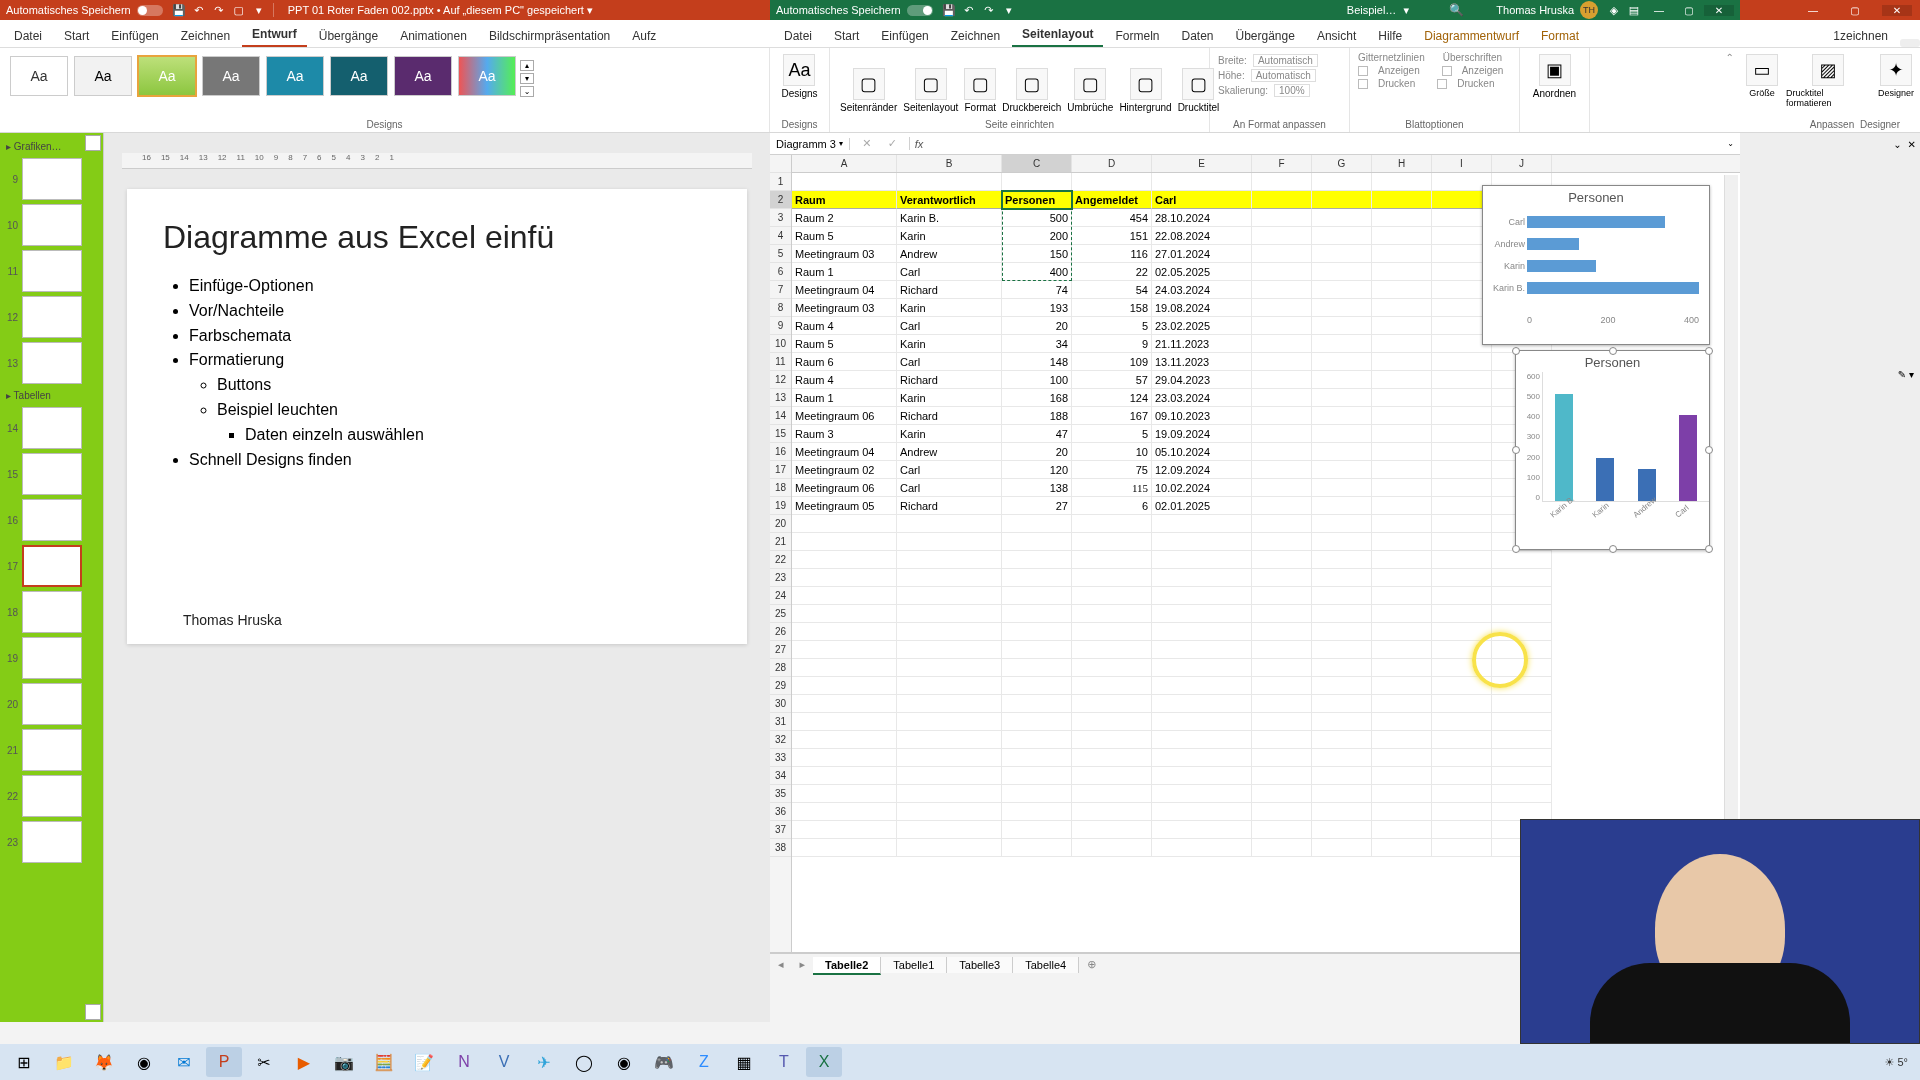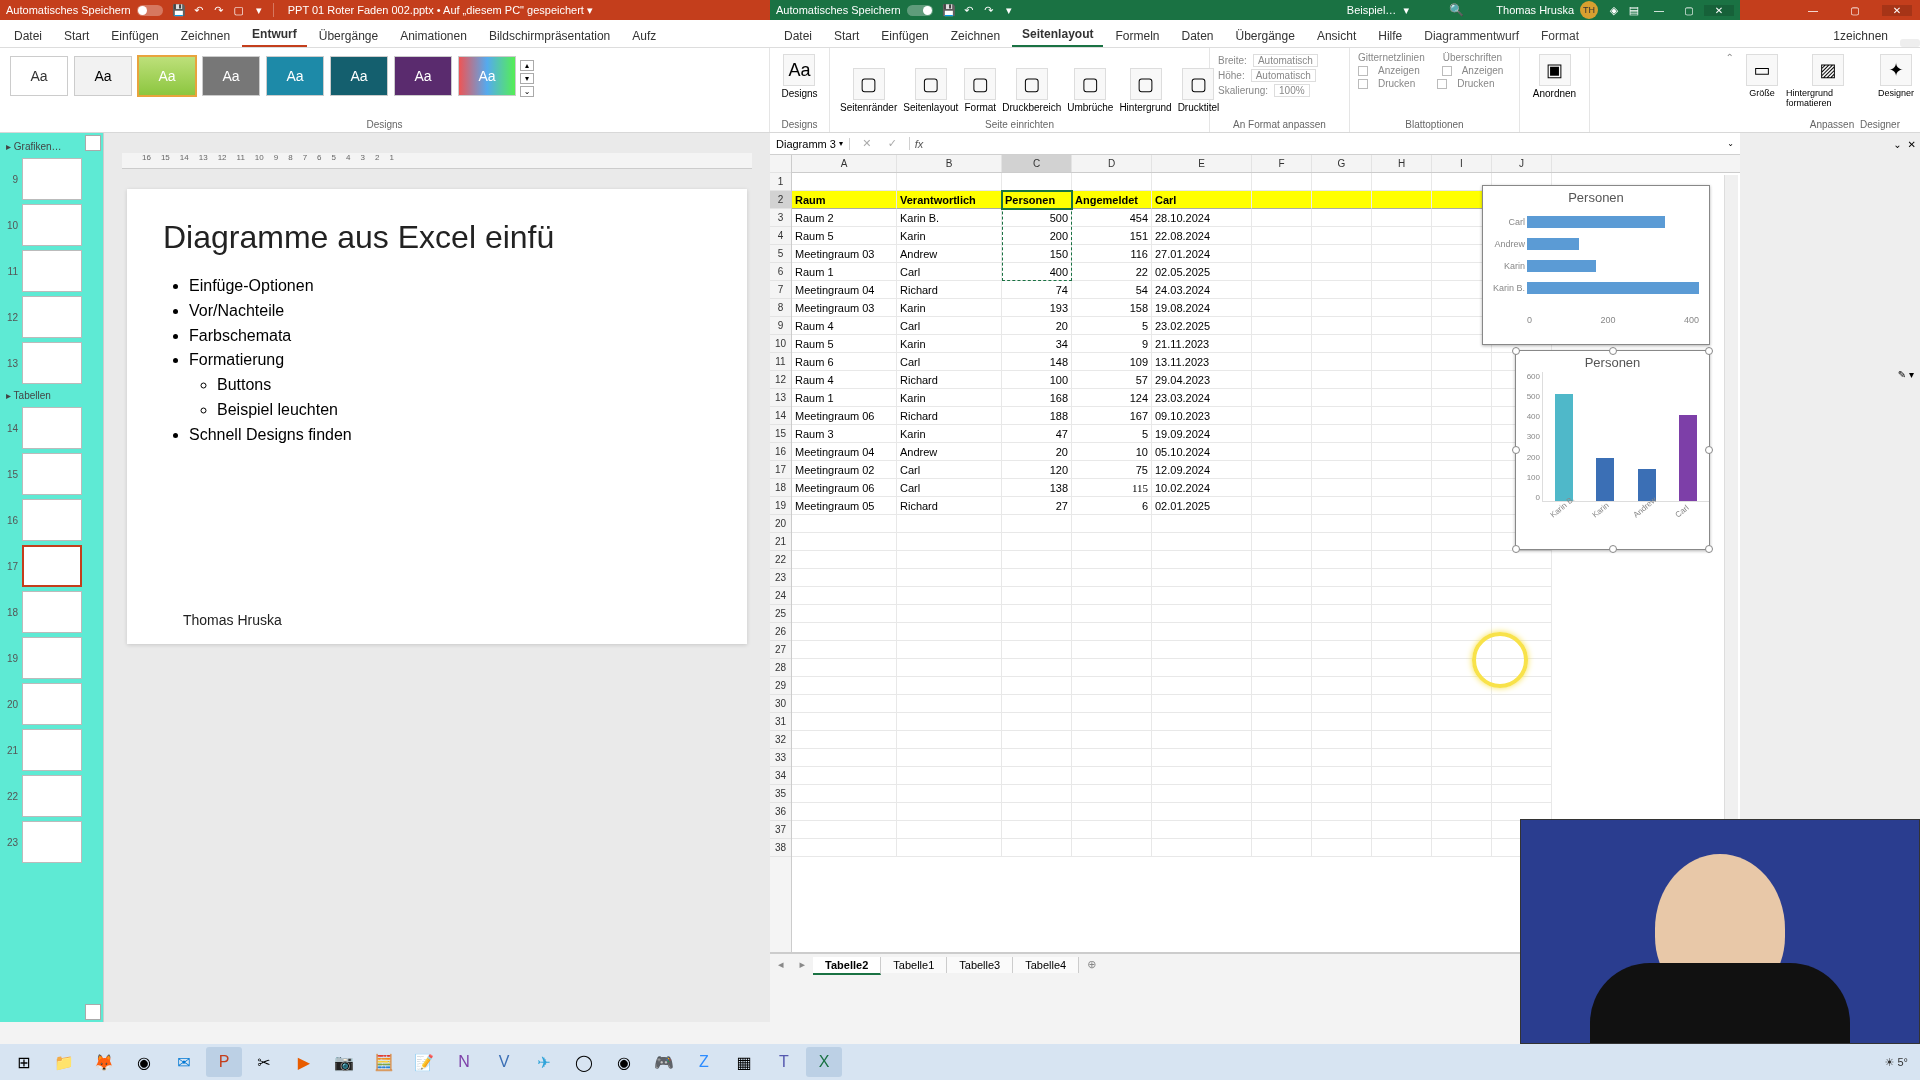--- a/index.html
+++ b/index.html
@@ -16,37 +16,37 @@
 .tb-icon { width:14px; height:14px; display:inline-flex; align-items:center; justify-content:center; margin:0 3px; font-size:11px; }
 .tb-sep { width:1px; height:14px; background:rgba(255,255,255,0.3); margin:0 4px; }
 .win-btn { width:30px; display:inline-flex; justify-content:center; align-items:center; font-size:10px; color:white; }
 .win-btn.close { background:rgba(0,0,0,0.15);}
 
 
 .tabs { height: 28px; background: white; display: flex; align-items: flex-end; font-size: 12px; padding-left: 4px; gap: 2px; border-bottom:1px solid #ddd;}
 .tab { padding: 4px 10px; cursor: pointer; color:#333; }
 .tab.active { border-bottom: 2px solid #c43e1c; font-weight:600;}
 .tab.active-xl { border-bottom: 2px solid #1a7243; font-weight:600; }
-.tab.context { color:#404040;text-align:center; }
+.tab.context { color:#a16207;text-align:center; }
 
 
 .ribbon { height: 85px; background: white; display:flex; border-bottom:1px solid #d8d8d8; position:relative; }
 .group { border-right:1px solid #e5e5e5; padding:4px 8px; display:flex; flex-direction:column; align-items:center; justify-content:flex-start; gap:2px; position:relative;}
 .group-label { position:absolute; bottom:2px; font-size:10px; color:#666; left:0; right:0; text-align:center;}
 .big-btn { display:flex; flex-direction:column; align-items:center; font-size:10px; gap:2px; padding:2px 2px; cursor:pointer;}
 .big-btn .ico { width:32px; height:32px; background:#f8f8f8; border:1px solid #ddd; display:flex; align-items:center; justify-content:center; font-size:18px;}
 .small-row { display:flex; gap:6px; align-items:center; font-size:10px; color:#888;}
 .dim { color:#bbb; }
 .check { width:10px; height:10px; border:1px solid #bbb; display:inline-block; }
 .theme-thumb { width:58px; height:40px; border:1px solid #ccc; display:inline-flex; align-items:center; justify-content:center; font-size:14px; margin:2px;}
 .theme-thumb.sel { outline:2px solid #e8a33d; outline-offset:-1px;}
 
 
 .pp-body { display:flex; height: 905px; }
-.thumb-panel { width:104px; background:#5eead4; border-right:1px solid #ccc; padding:6px 2px; overflow:hidden; position:relative;}
+.thumb-panel { width:104px; background:#84cc16; border-right:1px solid #ccc; padding:6px 2px; overflow:hidden; position:relative;}
 .thumb-panel::before, .thumb-panel::after { content:""; position:absolute; right:2px; width:14px; height:14px; border:1px solid #aaa; background:white; font-size:8px; display:flex; align-items:center; justify-content:center;}
 .thumb-panel::before { top:2px; }
 .thumb-panel::after { bottom:2px; }
 .section-label { font-size:10px; color:#444; padding:2px 4px; display:flex; align-items:center; gap:2px;}
 .thumb-row { display:flex; align-items:center; gap:4px; margin:4px 0;}
 .thumb-num { width:16px; text-align:right; font-size:10px; color:#555;}
 .thumb { width:60px; height:42px; background:white; border:1px solid #bbb;}
 .thumb.sel { border:2px solid #c43e1c;}
 .slide-area { flex:1; background:#eaeaea; position:relative; padding:20px 18px; overflow:hidden;}
 .ruler { height:16px; background:#f4f4f4; border-bottom:1px solid #ccc; font-size:8px; color:#666; display:flex; gap:10px; padding-left:20px; overflow:hidden;}
@@ -290,21 +290,21 @@
     <span style="position:absolute;right:6px;top:4px;font-size:10px;color:#888;">⌃</span>
   </div>
 
   <div class="ribbon right-body" style="width:180px; flex-direction:row; gap:4px; padding:4px; height:85px;">
     <div class="big-btn">
         <span class="ico">▭</span>
         <span style="font-size:9px;">Größe</span>
       </div>
     <div class="big-btn">
         <span class="ico">▨</span>
-        <span style="font-size:9px;">Hintergrund formatieren</span>
+        <span style="font-size:9px;">Drucktitel formatieren</span>
       </div>
     <div class="big-btn">
         <span class="ico">✦</span>
         <span style="font-size:9px;">Designer</span>
       </div>
     <span class="group-label" style="left:auto;right:20px;width:auto;">Designer</span>
     <span class="group-label" style="left:4px;width:auto;">Anpassen</span>
   </div>
 </div>
 
@@ -397,20 +397,23 @@
       <div class="slide">
         <h1>Diagramme aus Excel einfü</h1>
         <ul>
           <li>Einfüge-Optionen</li>
           <li>Vor/Nachteile</li>
           <li>Farbschemata</li>
           <li>Formatierung</li>
           <ul>
             <li>Buttons</li>
             <li>Beispiel leuchten</li>
+            <ul>
+                <li>Daten einzeln auswählen</li>
+              </ul>
           </ul>
           <li>Schnell Designs finden</li>
         </ul>
         <div class="author">Thomas Hruska</div>
       </div>
     </div>
   </div>
 
   <div style="width:970px; height:100%; display:flex; flex-direction:column; position:relative;">
     <div class="formula-bar">

